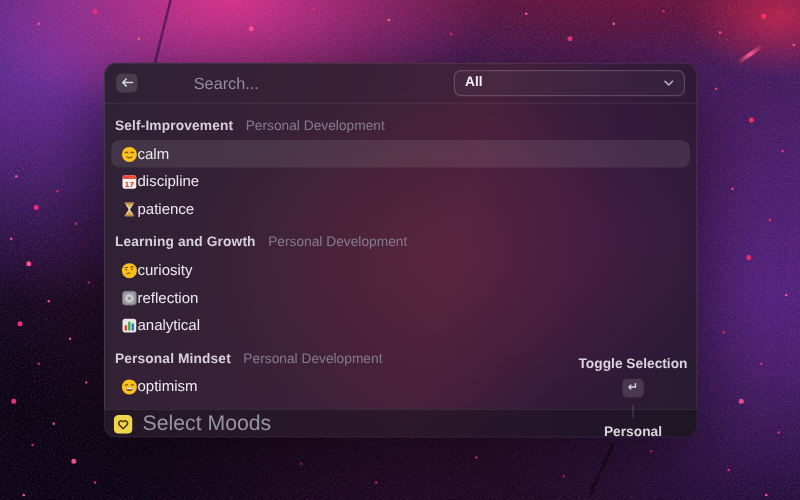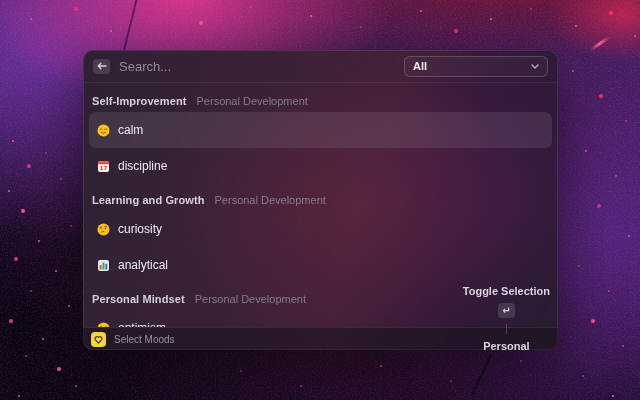--- a/index.html
+++ b/index.html
@@ -64,52 +64,52 @@
     color:#eceaf0;
   }
   .searchbar{height:32px;flex:0 0 32px;display:flex;align-items:center;padding:0 10px;gap:9px;}
   .back-btn{
     width:17px;height:15px;border-radius:4px;border:none;padding:0;
     background:rgba(255,255,255,0.13);display:flex;align-items:center;justify-content:center;
     cursor:pointer;flex:0 0 auto;
   }
   .search-input{
     flex:1;background:transparent;border:none;outline:none;
-    font-family:inherit;font-size:13px;color:#e8e5ea;padding:0;
+    font-family:inherit;font-size:13px;color:#e8e5ea;padding:0;margin-left:36px;
   }
   .search-input::placeholder{color:#958c9f;opacity:1;}
   .dropdown{
-    flex:0 0 auto;width:144px;height:21px;box-sizing:border-box;
+    flex:0 0 auto;width:185px;height:21px;box-sizing:border-box;
     border:1px solid rgba(255,255,255,0.18);border-radius:6px;
     background:rgba(255,255,255,0.03);
     display:flex;align-items:center;justify-content:space-between;
     padding:0 8px;cursor:pointer;
   }
   .dropdown .val{font-size:11px;font-weight:700;color:#f0eef3;}
   .divider-h{height:1px;flex:0 0 1px;background:rgba(255,255,255,0.07);}
   .list{flex:1 1 auto;overflow:hidden;padding:2px 6px 0;}
   .section-header{display:flex;align-items:center;gap:10px;margin:8px 3px 4px;height:15px;}
   .sec-title{font-size:11px;font-weight:700;color:#d6d2da;letter-spacing:.1px;}
   .sec-subtitle{font-size:11px;color:#847c8e;}
   .row{
-    height:36px;display:flex;align-items:center;gap:8px;
+    height:22px;display:flex;align-items:center;
     padding:0 8px;border-radius:7px;cursor:pointer;
   }
   .row.selected{background:rgba(255,255,255,0.09);}
   .row-label{font-size:12px;font-weight:500;color:#eceaf0;}
   .emoji{width:13px;height:13px;flex:0 0 13px;display:flex;}
 
   
   .footer{
     flex:0 0 22px;height:22px;display:flex;align-items:center;
     background:rgba(24,18,28,0.55);border-top:1px solid rgba(255,255,255,0.08);
     padding:0 8px;gap:8px;
   }
   .app-icon{width:15px;height:15px;flex:0 0 15px;display:flex;cursor:pointer;}
-  .app-name{font-size:10px;color:#9a93a2;font-weight:500;}
+  .app-name{font-size:17px;color:#9a93a2;font-weight:500;}
   .footer-right{margin-left:auto;display:flex;align-items:center;gap:6px;flex-direction:column;}
   .action-label{font-size:11px;font-weight:600;color:#d9d5de;cursor:pointer;}
   .key-badge{
     min-width:9px;height:15px;padding:0 4px;border-radius:4px;
     background:rgba(255,255,255,0.13);color:#d5d0da;
     font-size:10px;font-weight:600;display:flex;align-items:center;justify-content:center;
     font-family:"DejaVu Sans",sans-serif;cursor:pointer;
   }
   .footer-divider{width:1px;height:10px;background:rgba(255,255,255,0.18);margin:0 3px;}
 </style>
@@ -169,40 +169,62 @@
         <span class="emoji">
           <svg width="13" height="13" viewBox="0 0 13 13">
             <rect x="1" y="1.2" width="11" height="10.8" rx="2" fill="#f5f4f1"></rect>
             <path d="M1 3.2 q0 -2 2 -2 h7 q2 0 2 2 v1 H1 Z" fill="#ec4d3d"></path>
             <text x="6.5" y="10.3" font-size="5.6" font-weight="bold" fill="#e03e2f" text-anchor="middle" font-family="DejaVu Sans, sans-serif">17</text>
           </svg>
         </span>
         <span class="row-label">discipline</span>
       </div>
 
+      <div class="row">
+        <span class="emoji">
+          <svg width="13" height="13" viewBox="0 0 13 13">
+            <rect x="2.6" y="0.8" width="7.8" height="1.6" rx="0.8" fill="#b9893d"></rect>
+            <rect x="2.6" y="10.6" width="7.8" height="1.6" rx="0.8" fill="#b9893d"></rect>
+            <path d="M3.4 2.4 h6.2 L7 6.5 l2.6 4.1 H3.4 L6 6.5 Z" fill="#efdfb2"></path>
+            <path d="M4.6 10.6 L6.5 7.6 L8.4 10.6 Z" fill="#dca33e"></path>
+            <path d="M4.6 2.4 h3.8 L6.5 5.2 Z" fill="#dca33e"></path>
+          </svg>
+        </span>
+        <span class="row-label">patience</span>
+      </div>
 
       <div class="section-header">
         <span class="sec-title">Learning and Growth</span>
         <span class="sec-subtitle">Personal Development</span>
       </div>
 
       <div class="row">
         <span class="emoji">
           <svg width="13" height="13" viewBox="0 0 13 13">
             <circle cx="6.5" cy="6.5" r="6" fill="#fcc21b"></circle>
             <path d="M3 4.4 q1 -0.9 2 -0.4 M7.6 3.6 q1 -0.6 2 0.1" stroke="#7a4b0e" stroke-width="0.9" fill="none" stroke-linecap="round"></path>
             <circle cx="4.1" cy="5.8" r="0.65" fill="#5c3a0e"></circle>
             <circle cx="8.5" cy="5.5" r="0.65" fill="#5c3a0e"></circle>
             <path d="M4.6 9 q1.2 -0.9 2.4 -0.4" stroke="#7a4b0e" stroke-width="0.9" fill="none" stroke-linecap="round"></path>
             <ellipse cx="3.6" cy="10" rx="1.7" ry="1.1" fill="#f7b02c"></ellipse>
           </svg>
         </span>
         <span class="row-label">curiosity</span>
       </div>
 
+      <div class="row">
+        <span class="emoji">
+          <svg width="13" height="13" viewBox="0 0 13 13">
+            <rect x="1" y="1" width="11" height="11" rx="2.4" fill="#9b9ba1" stroke="#6f6f75" stroke-width="0.8"></rect>
+            <circle cx="6.5" cy="6.5" r="3.4" fill="#c7c7cc"></circle>
+            <circle cx="6.5" cy="6.5" r="1.2" fill="#85858b"></circle>
+          </svg>
+        </span>
+        <span class="row-label">reflection</span>
+      </div>
 
       <div class="row">
         <span class="emoji">
           <svg width="13" height="13" viewBox="0 0 13 13">
             <rect x="1" y="1" width="11" height="11" rx="2" fill="#e9e7e1"></rect>
             <rect x="2.7" y="6.2" width="1.9" height="4.2" fill="#e0433a"></rect>
             <rect x="5.5" y="3.4" width="1.9" height="7" fill="#2eb24c"></rect>
             <rect x="8.3" y="4.8" width="1.9" height="5.6" fill="#2f6fe0"></rect>
           </svg>
         </span>

